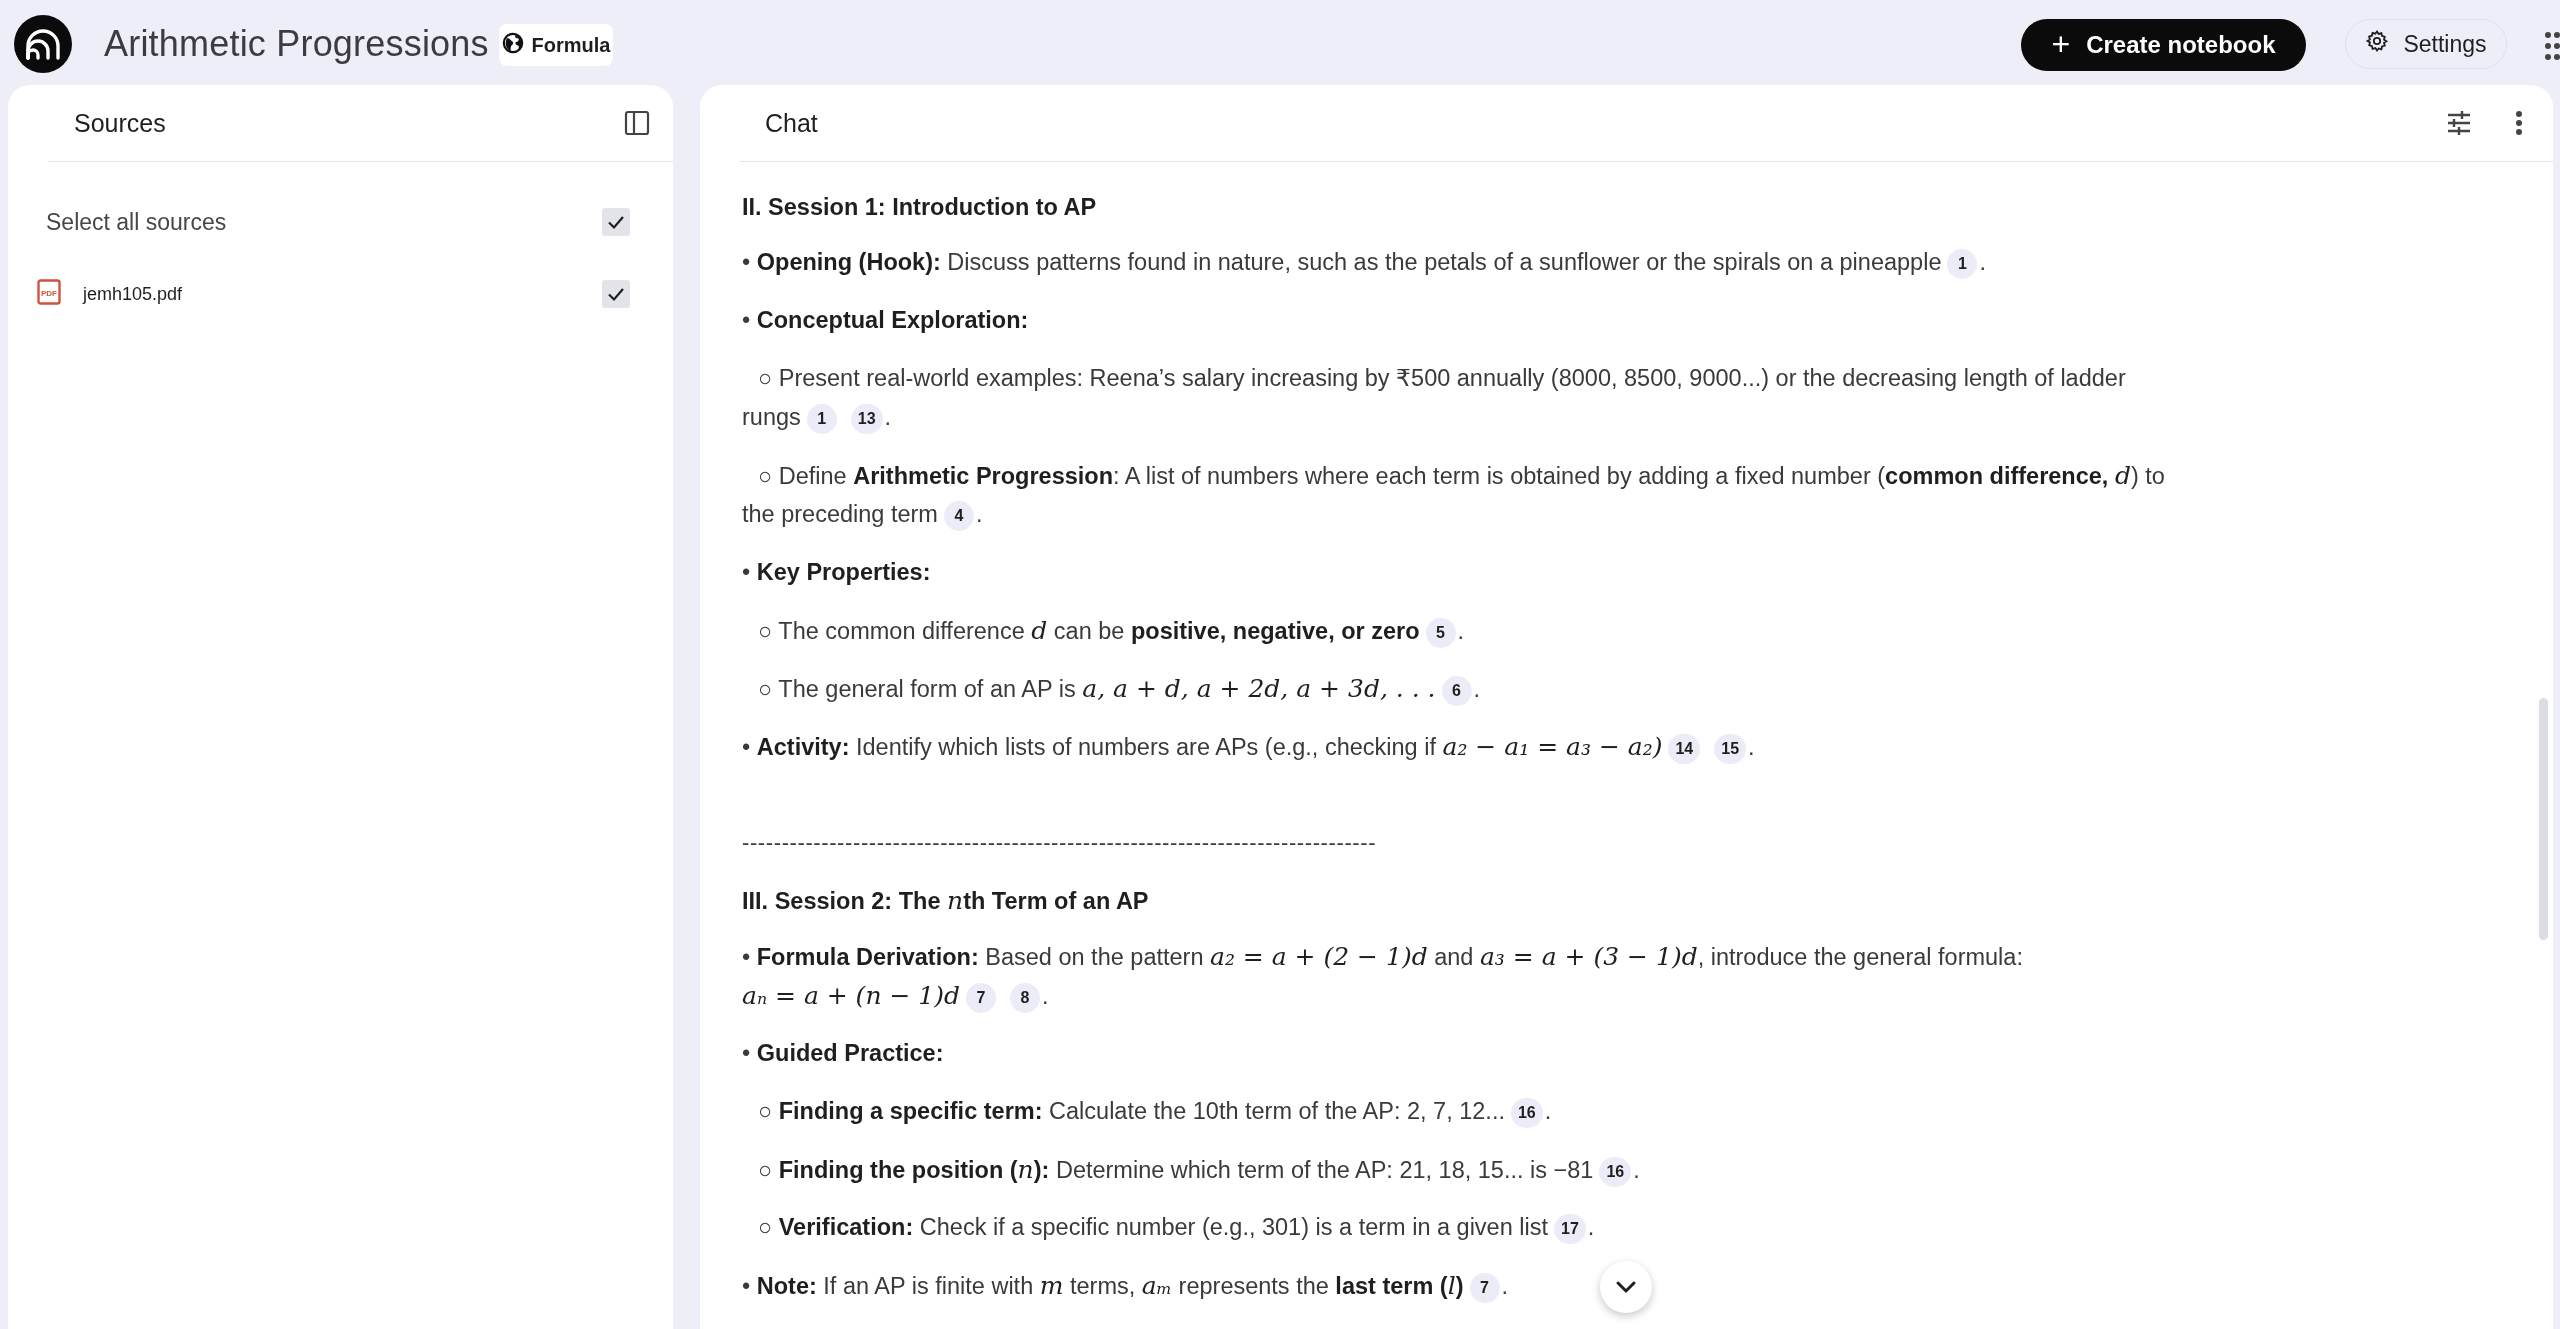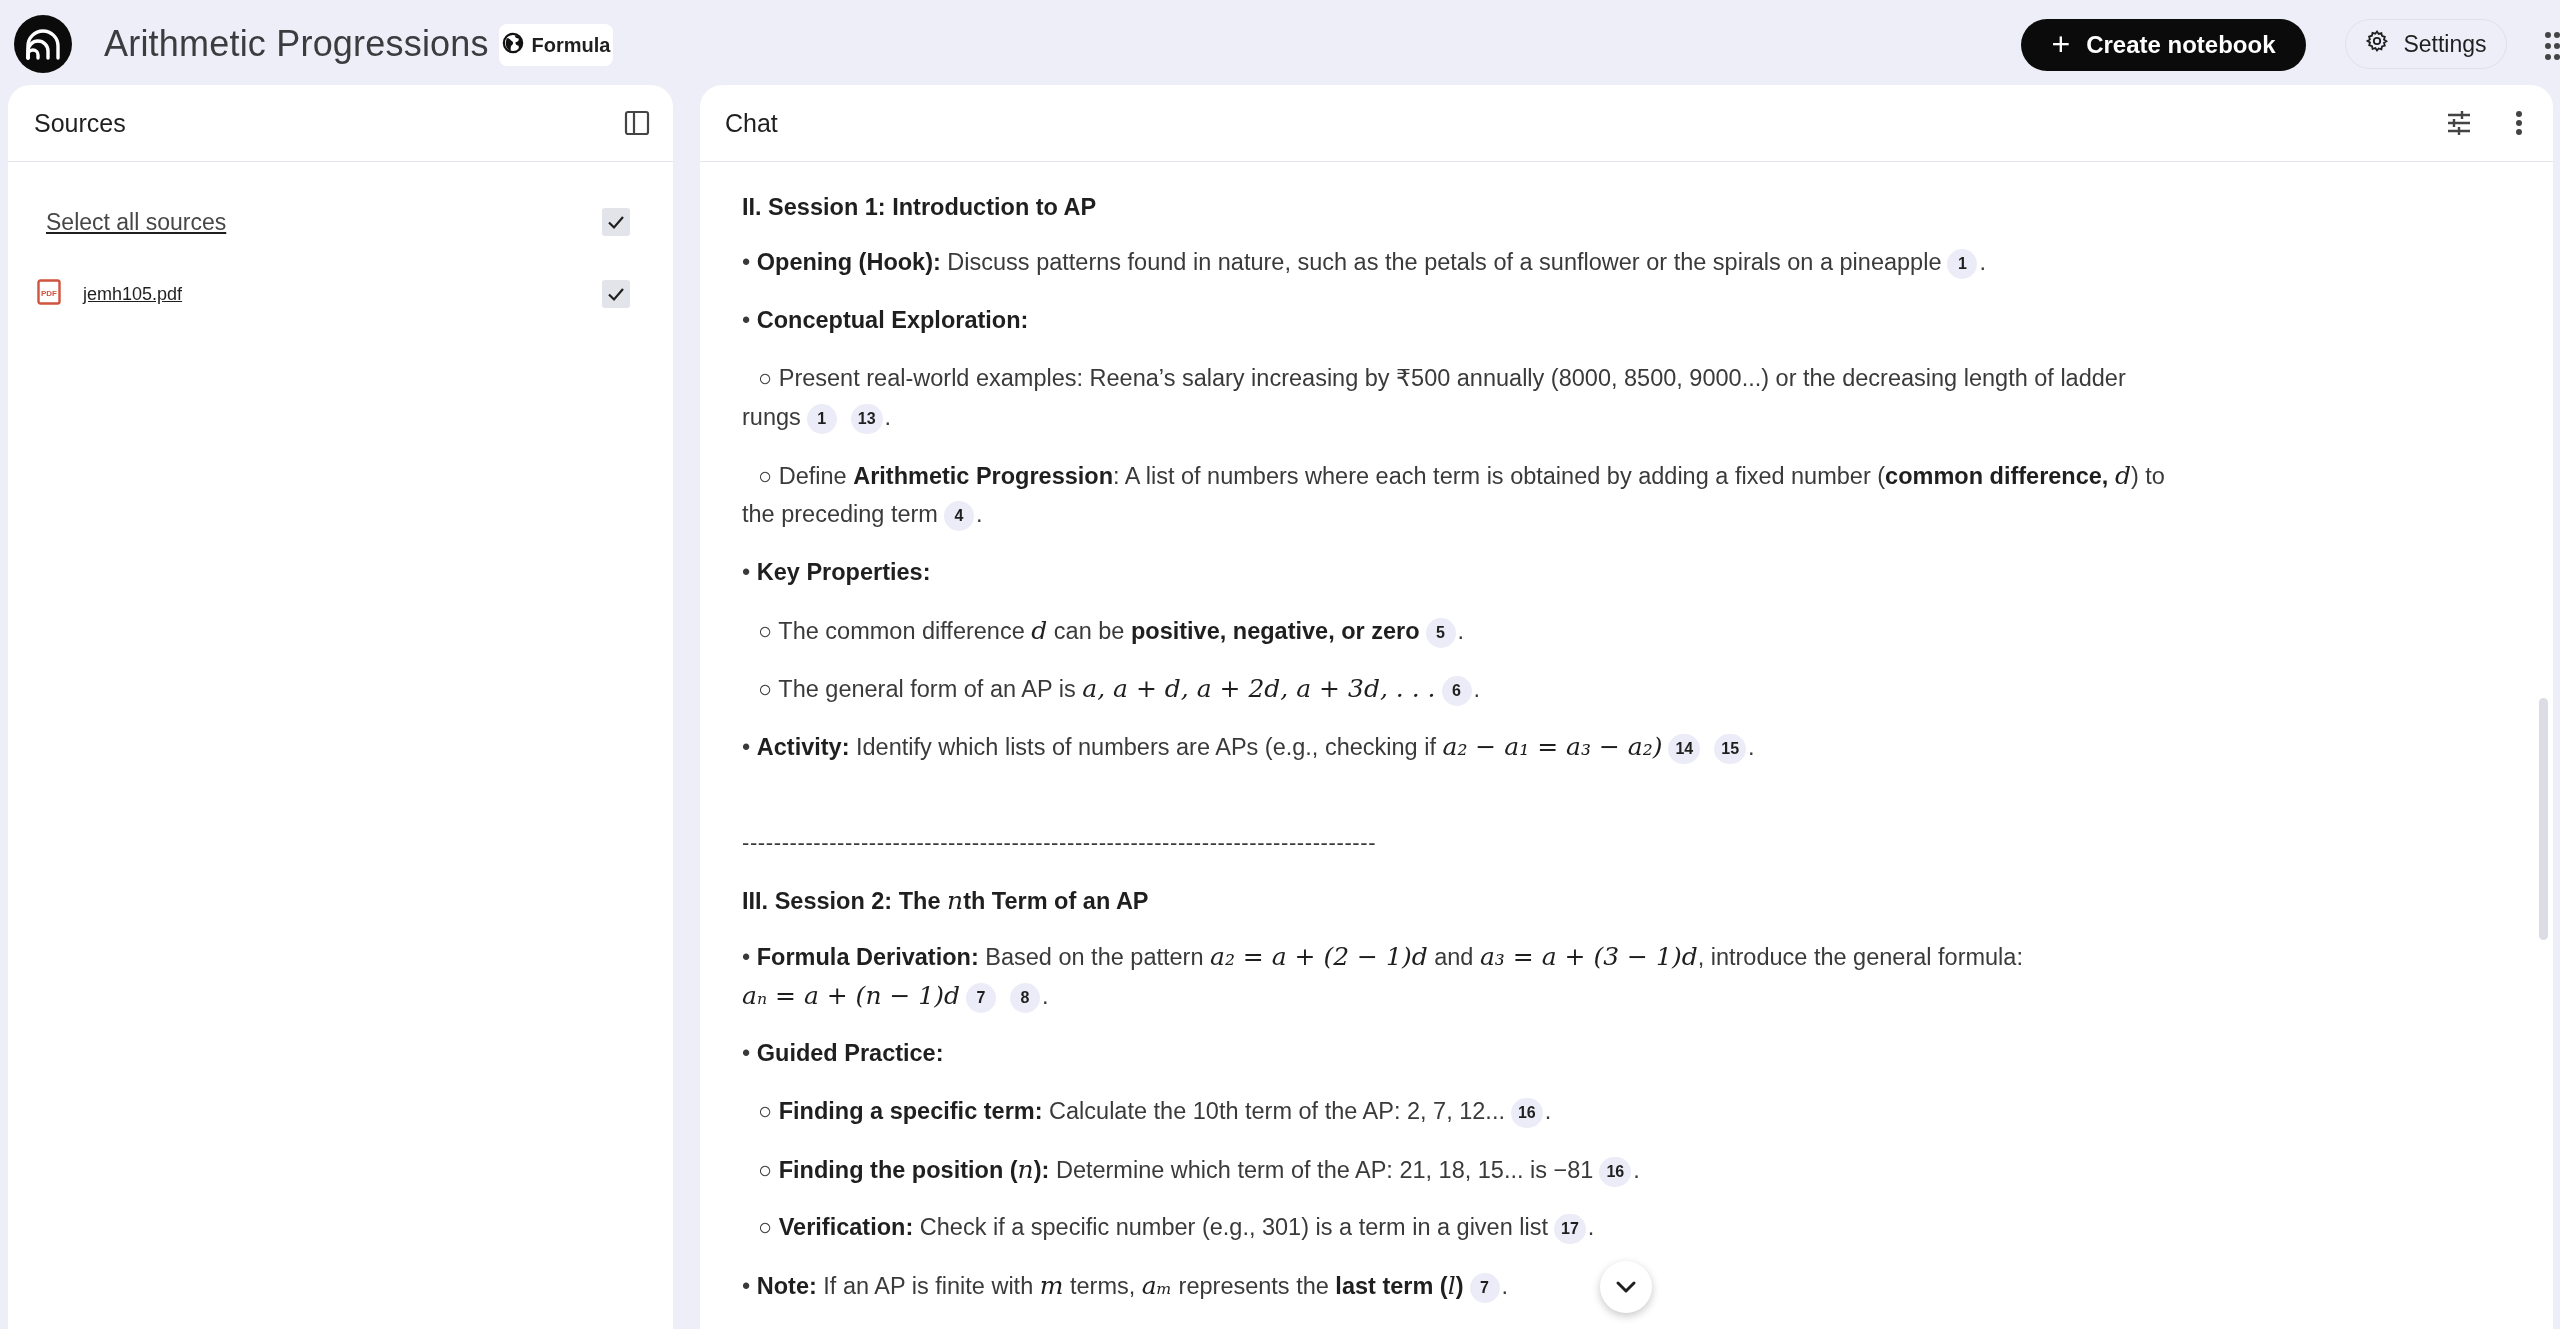--- a/index.html
+++ b/index.html
@@ -49,34 +49,35 @@
   .panel {
     position: absolute; background: #ffffff; border-radius: 22px 22px 0 0;
     overflow: hidden;
   }
   .sources { left: 8px; top: 85px; width: 665px; height: 1260px; }
   .chat { left: 700px; top: 85px; width: 1853px; height: 1260px; }
   .panel-header {
     height: 77px; border-bottom: 1.5px solid #e4e4ea;
     display: flex; align-items: center; justify-content: space-between;
     padding: 0 34px;
+    margin-left: 40px;
   }
   .panel-title { font-size: 25px; color: #1f1f1f; }
   .sources .panel-header { padding-left: 26px; padding-right: 16px; }
   .chat .panel-header { padding-left: 25px; padding-right: 14px; }
   .icon-btn {
     width: 40px; height: 40px; display: flex; align-items: center; justify-content: center;
     border-radius: 20px; color: #444;
   }
   .header-actions { display: flex; gap: 20px; align-items: center; }
 
   
   .source-row {
     position: absolute; left: 0; width: 665px; height: 50px;
-    display: flex; align-items: center; text-decoration: underline;
+    display: flex; align-items: center;
   }
   .select-all { top: 112px; padding-left: 38px; }
   .file-row { top: 184px; padding-left: 29px; }
   .select-all-label { font-size: 23px; color: #474747; }
   .file-label { font-size: 18px; color: #1f1f1f; margin-left: 22px; }
   .checkbox {
     position: absolute; left: 594px; width: 28px; height: 28px;
     background: #e3e3ea; border-radius: 3px;
     display: flex; align-items: center; justify-content: center;
   }

